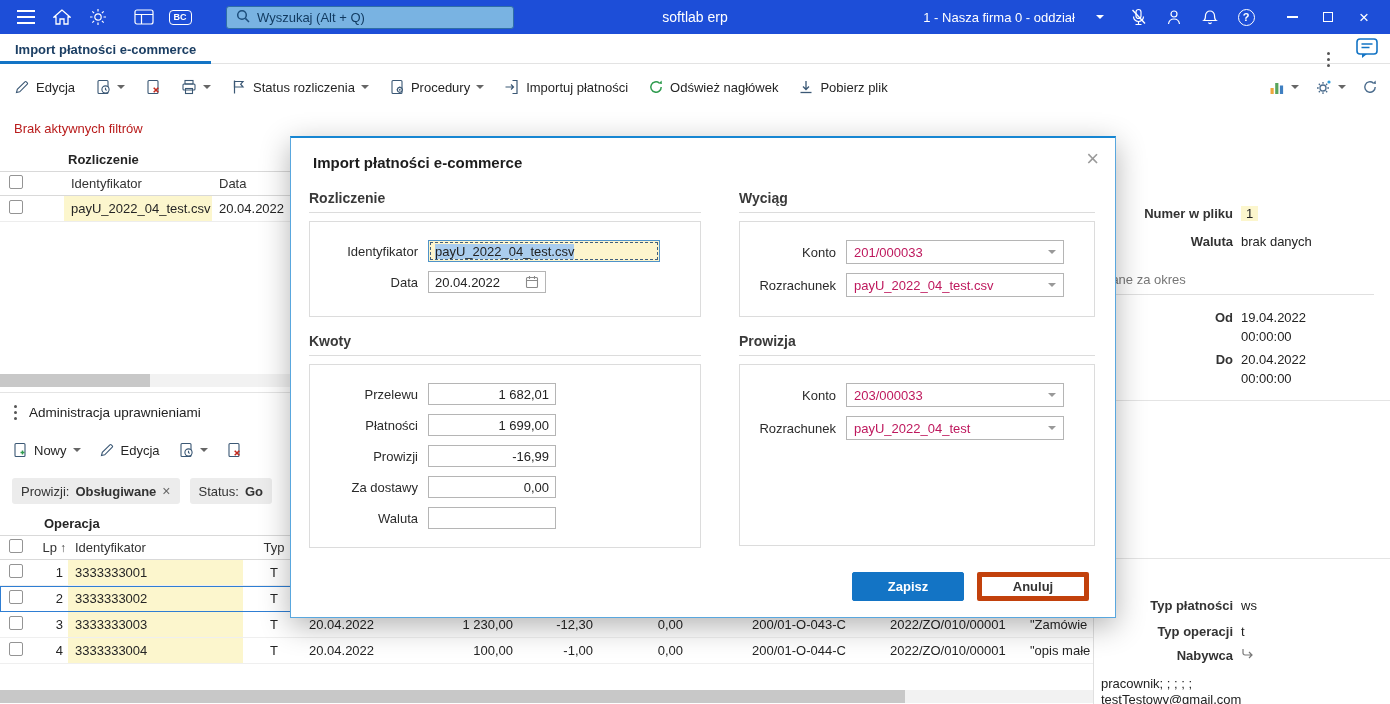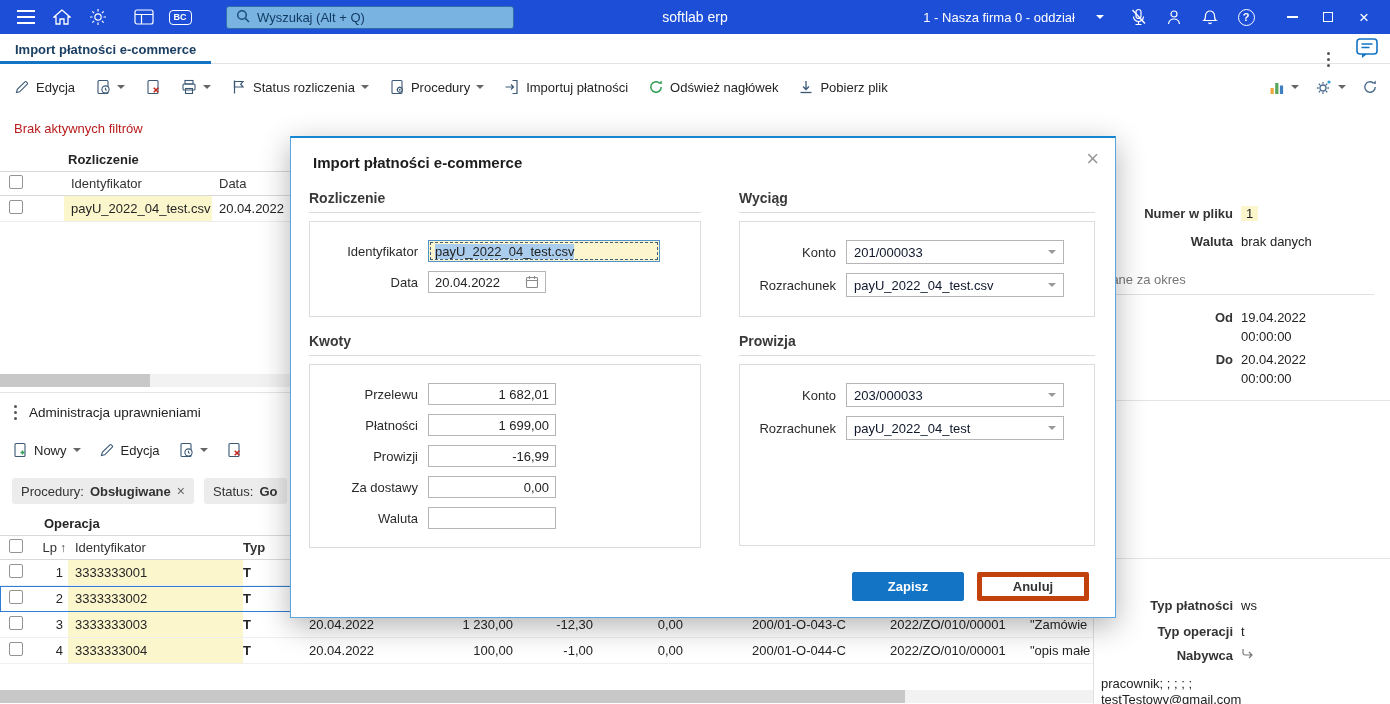--- a/index.html
+++ b/index.html
@@ -72,21 +72,21 @@
 
   
   .ops-table { position:absolute; top:512px; left:0; width:1093px; }
   .ops-grid { display:grid; grid-template-columns:40px 28px 175px 62px 73px 140px 80px 90px 187px 147px minmax(0,1fr); align-items:center; }
   .ops-group { height:24px; border-bottom:1px solid #d9d9d9; }
   .ops-group .grp { grid-column:2 / -1; font-weight:700; padding-left:4px; }
   .ops-head { height:24px; border-bottom:1px solid #d9d9d9; color:#333; }
   .ops-row { height:26px; border-bottom:1px solid #efefef; }
   .ops-row.sel { outline:1px solid #2f7ed3; outline-offset:-1px; }
   .r { text-align:right; padding-right:5px; white-space:nowrap; }
-  .ctr { text-align:left;font-weight:bold; }
+  .ctr { text-align:center; }
   .acct { padding-left:64px; white-space:nowrap; overflow:hidden; }
   .docn { padding-left:15px; white-space:nowrap; overflow:hidden; }
   .desc { padding-left:8px; white-space:nowrap; overflow:hidden; }
   .datec { padding-left:4px; white-space:nowrap; }
   .lp-head { display:flex; justify-content:flex-end; align-items:center; gap:3px; padding-right:2px; }
   .sort { color:#444; font-size:12px; }
 
   
   .rpanel { position:absolute; top:148px; left:1093px; right:0; bottom:0; border-left:1px solid #e0e0e0; background:#fff; }
   .fld { position:absolute; left:0; right:10px; display:flex; align-items:flex-start; }
@@ -111,21 +111,21 @@
   .m-box.h1 { min-height:96px; } .m-box.h2 { min-height:182px; }
   .m-row { display:flex; align-items:center; margin-bottom:9px; }
   .m-row:last-child { margin-bottom:0; }
   .m-label { width:108px; text-align:right; padding-right:10px; color:#2b2b2b; flex:none; }
   .m-label-r { width:96px; }
   .inp { height:22px; border:1px solid #b5b5b5; display:flex; align-items:center; padding:0 6px; color:#222; background:#fff; cursor:text; }
   .inp-id { width:232px; background:#fdf5cd; border:1px solid #4f93c9; outline:1px dashed #41607d; outline-offset:-3px; }
   .inp-id .selected { background:#aacdee; }
   .inp-date { width:118px; justify-content:space-between; }
   .inp-num { width:128px; justify-content:flex-end; }
-  .sel-box { width:218px; height:24px; border:1px solid #b5b5b5; display:flex; align-items:center; justify-content:space-between; padding:0 7px; color:#0f172a; background:#fff; cursor:pointer; }
+  .sel-box { width:218px; height:24px; border:1px solid #b5b5b5; display:flex; align-items:center; justify-content:space-between; padding:0 7px; color:#be185d; background:#fff; cursor:pointer; }
   .sel-box .chev { border-top-color:#999; }
   .m-actions { position:absolute; right:26px; bottom:16px; display:flex; gap:13px; }
   .btn { height:29px; width:112px; display:flex; align-items:center; justify-content:center; font-weight:700; border-radius:2px; cursor:pointer; }
   .btn-primary { background:#1374c5; border:1px solid #1374c5; color:#fff; }
   .btn-secondary { background:#fff; border:5px solid #c2410c; color:#333; }
 </style>
 </head>
 <body>
 
 <div class="app">
@@ -423,21 +423,21 @@
     <span class="tbtn">
       <svg width="16" height="16">
           <path d="M13.2 8a5.2 5.2 0 1 1-1.9-4" fill="none" stroke="#4a6b8c" stroke-width="1.4"></path>
           <path d="M13.6 1.6l.3 3.4-3.4-.4z" fill="#4a6b8c"></path>
         </svg>
     </span>
   </div>
 
   <div class="chips">
     <span class="chip">
-      <span>Procedury:</span>
+      <span>Prowizji:</span>
       <b>Obsługiwane</b>
       <span class="x">×</span>
     </span>
     <span class="chip">
       <span>Status:</span>
       <b>Go</b>
     </span>
   </div>
 
   <div class="ops-table">

